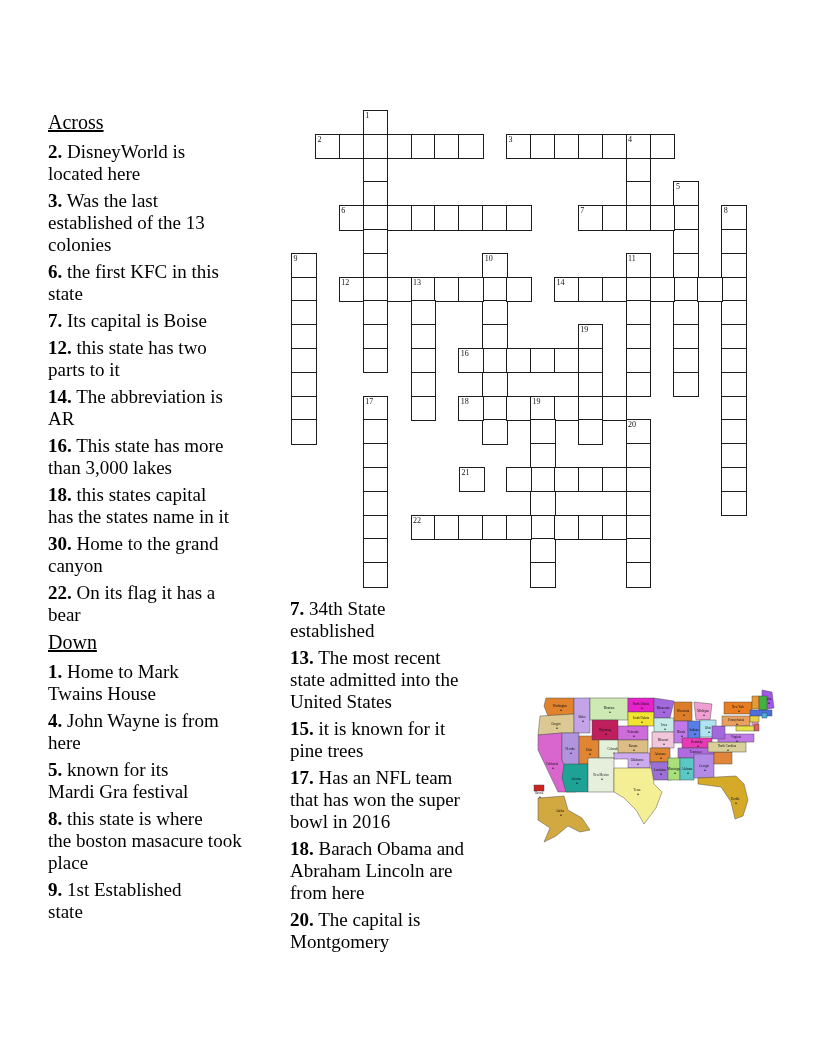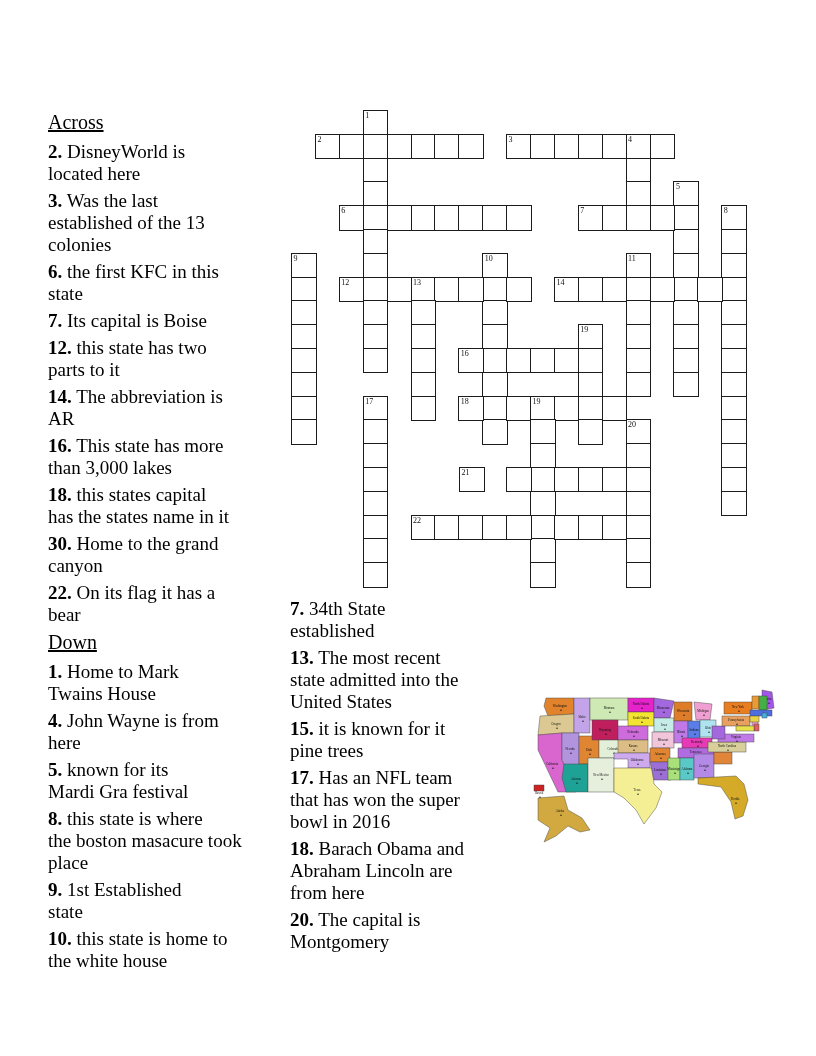--- a/index.html
+++ b/index.html
@@ -56,22 +56,20 @@
 Twains House</div>
         <div class="clue"><b>4.</b> John Wayne is from
 here</div>
         <div class="clue"><b>5.</b> known for its
 Mardi Gra festival</div>
         <div class="clue"><b>8.</b> this state is where
 the boston masacure took
 place</div>
         <div class="clue"><b>9.</b> 1st Established
 state</div>
-        <div class="clue"><b>10.</b> this state is home to
-the white house</div>
       </div>
   </div>
 
   <div id="col-mid" class="cluecol">
     <div id="downright-list">
         <div class="clue"><b>7.</b> 34th State
 established</div>
         <div class="clue"><b>13.</b> The most recent
 state admitted into the
 United States</div>

